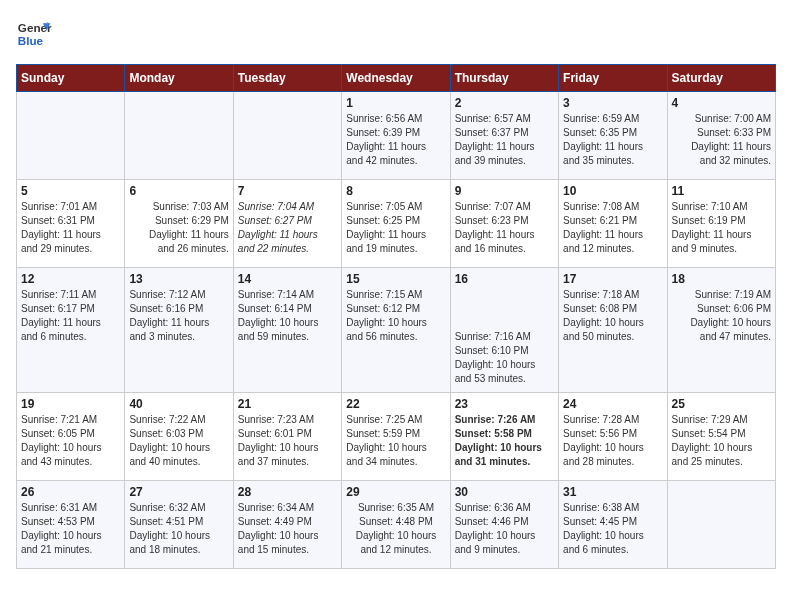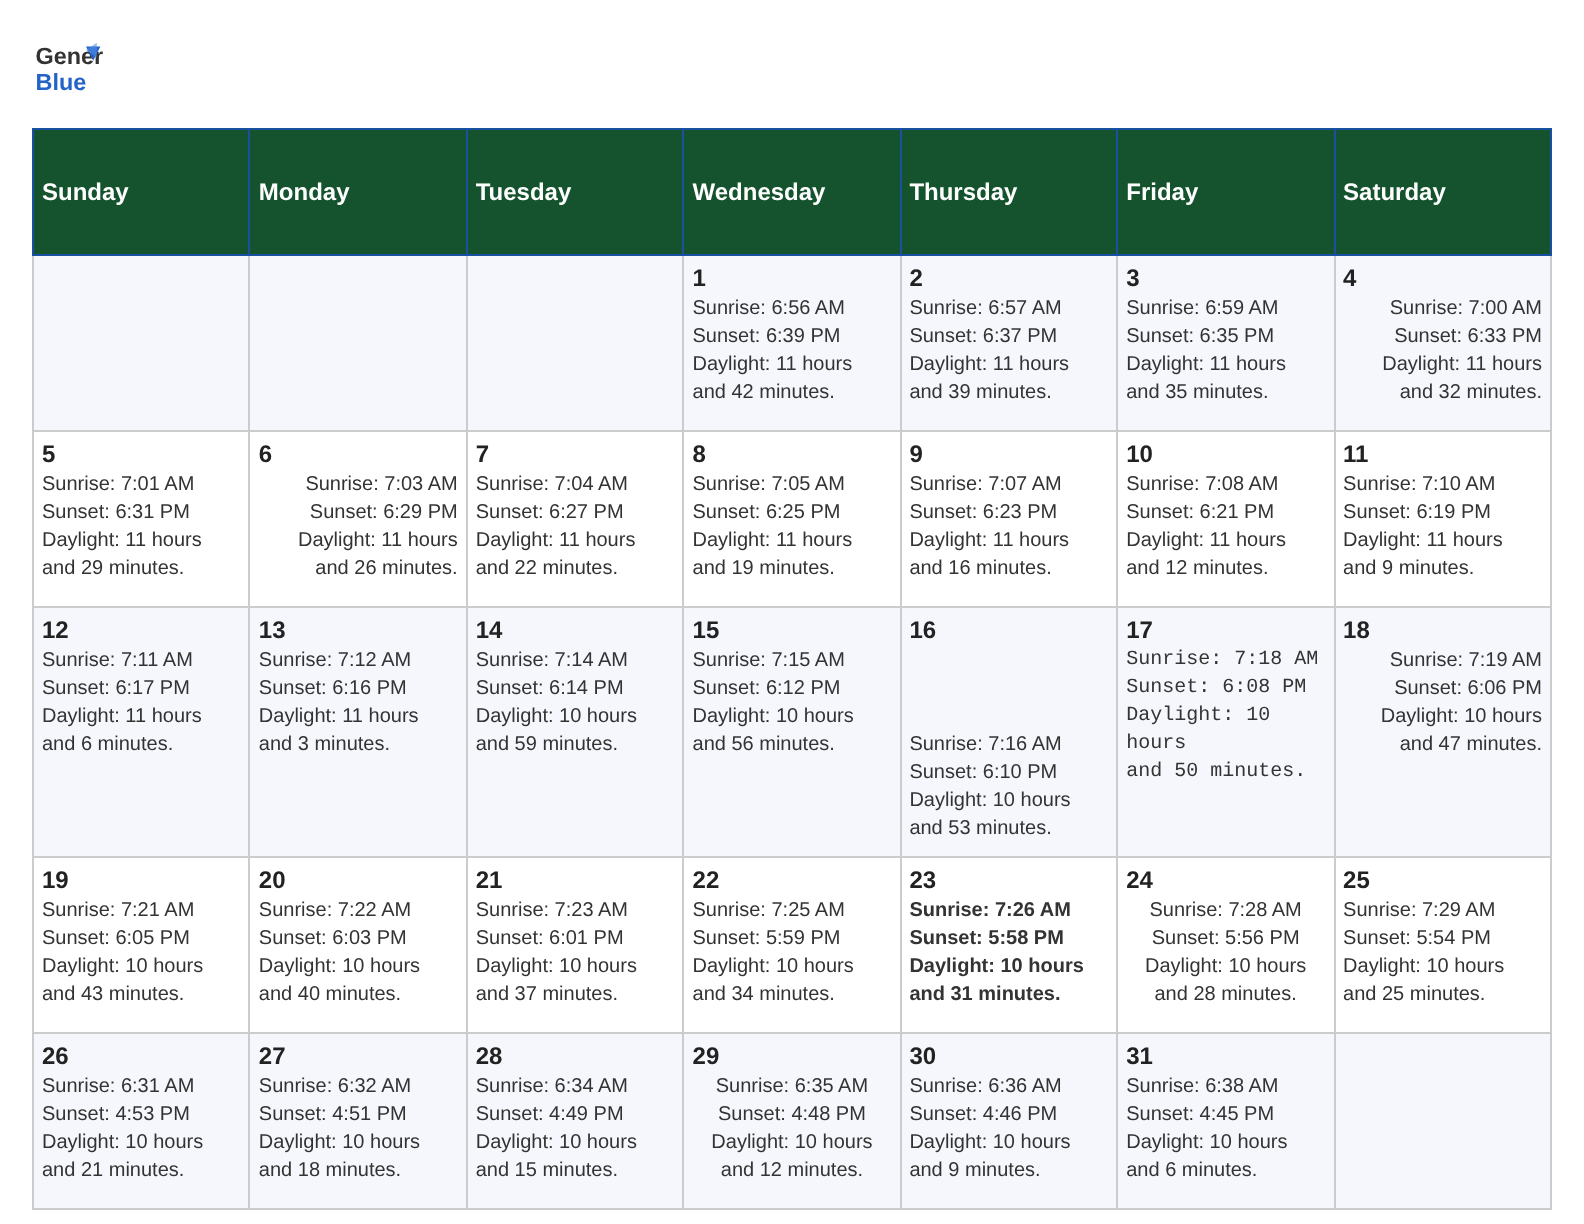--- a/index.html
+++ b/index.html
@@ -36,25 +36,25 @@
     .location-title {
       font-size: 14px;
       color: #444;
     }
     table {
       width: 100%;
       border-collapse: collapse;
       table-layout: fixed;
     }
     thead tr th {
-      background: #14532d;
+      background: #7f1d1d;
       color: #fff;
       font-size: 12px;
       font-weight: bold;
-      padding: 24px 4px;
+      padding: 6px 4px;
       text-align: left;
       border: 1px solid #1a50a0;
     }
     tbody tr td {
       border: 1px solid #ccc;
       vertical-align: top;
       padding: 4px 4px 6px 4px;
       font-size: 10.5px;
       color: #222;
       height: 88px;
@@ -152,21 +152,21 @@
         </td>
         <td>
           <span class="day-number">6</span>
           <div class="cell-info" style="white-space: pre-line; text-align: right;">Sunrise: 7:03 AM
 Sunset: 6:29 PM
 Daylight: 11 hours
 and 26 minutes.</div>
         </td>
         <td>
           <span class="day-number">7</span>
-          <div class="cell-info" style="white-space: pre-line;">Sunrise: 7:04 AM
+          <div class="cell-info" style="white-space: pre-line; font-style: italic;">Sunrise: 7:04 AM
 Sunset: 6:27 PM
 Daylight: 11 hours
 and 22 minutes.</div>
         </td>
         <td>
           <span class="day-number">8</span>
           <div class="cell-info" style="white-space: pre-line;">Sunrise: 7:05 AM
 Sunset: 6:25 PM
 Daylight: 11 hours
 and 19 minutes.</div>
@@ -224,21 +224,21 @@
         </td>
         <td>
           <span class="day-number">16</span>
           <div class="cell-info" style="white-space: pre-line; margin-top: 44px;">Sunrise: 7:16 AM
 Sunset: 6:10 PM
 Daylight: 10 hours
 and 53 minutes.</div>
         </td>
         <td>
           <span class="day-number">17</span>
-          <div class="cell-info" style="white-space: pre-line; font-family: Liberation Mono, monospace;">Sunrise: 7:18 AM
+          <div class="cell-info" style="white-space: pre-line;">Sunrise: 7:18 AM
 Sunset: 6:08 PM
 Daylight: 10 hours
 and 50 minutes.</div>
         </td>
         <td>
           <span class="day-number">18</span>
           <div class="cell-info" style="white-space: pre-line; text-align: right;">Sunrise: 7:19 AM
 Sunset: 6:06 PM
 Daylight: 10 hours
 and 47 minutes.</div>
@@ -246,21 +246,21 @@
       </tr>
       <tr>
         <td>
           <span class="day-number">19</span>
           <div class="cell-info" style="white-space: pre-line;">Sunrise: 7:21 AM
 Sunset: 6:05 PM
 Daylight: 10 hours
 and 43 minutes.</div>
         </td>
         <td>
-          <span class="day-number">20</span>
+          <span class="day-number">40</span>
           <div class="cell-info" style="white-space: pre-line;">Sunrise: 7:22 AM
 Sunset: 6:03 PM
 Daylight: 10 hours
 and 40 minutes.</div>
         </td>
         <td>
           <span class="day-number">21</span>
           <div class="cell-info" style="white-space: pre-line;">Sunrise: 7:23 AM
 Sunset: 6:01 PM
 Daylight: 10 hours
@@ -275,21 +275,21 @@
         </td>
         <td>
           <span class="day-number">23</span>
           <div class="cell-info" style="white-space: pre-line; font-weight: bold;">Sunrise: 7:26 AM
 Sunset: 5:58 PM
 Daylight: 10 hours
 and 31 minutes.</div>
         </td>
         <td>
           <span class="day-number">24</span>
-          <div class="cell-info" style="white-space: pre-line; text-align: center;">Sunrise: 7:28 AM
+          <div class="cell-info" style="white-space: pre-line;">Sunrise: 7:28 AM
 Sunset: 5:56 PM
 Daylight: 10 hours
 and 28 minutes.</div>
         </td>
         <td>
           <span class="day-number">25</span>
           <div class="cell-info" style="white-space: pre-line;">Sunrise: 7:29 AM
 Sunset: 5:54 PM
 Daylight: 10 hours
 and 25 minutes.</div>

